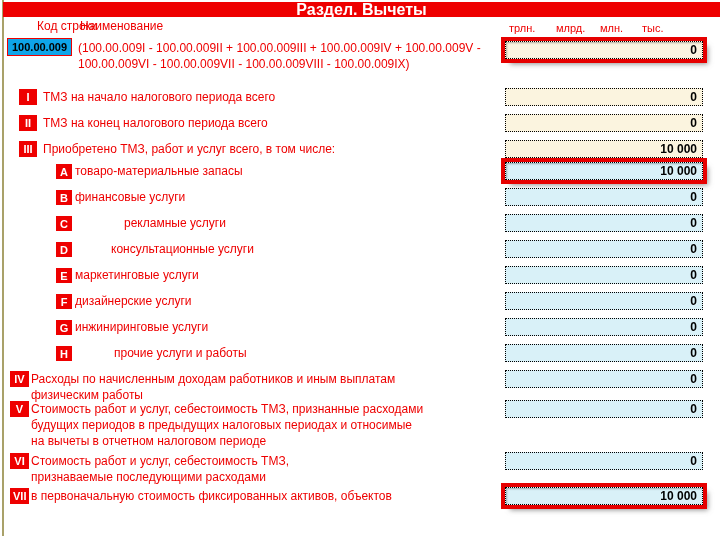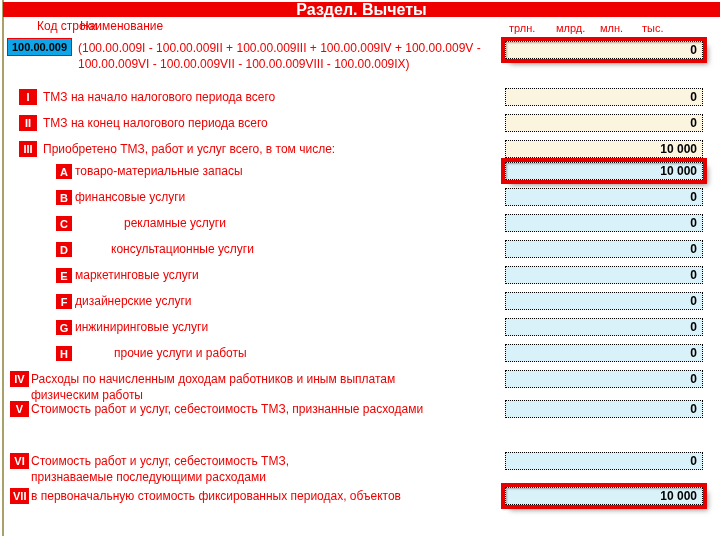--- a/index.html
+++ b/index.html
@@ -195,40 +195,42 @@
         </div>
     <div class="field cyan">
       <span class="val">0</span>
     </div>
   </div>
       <div class="row" style="top: 400px;">
     <span class="sq sq-outer">V</span>
 
     <div class="text" style="left: 31px;">
           <div>Стоимость работ и услуг, себестоимость ТМЗ, признанные расходами</div>
+          <div>будущих периодов в предыдущих налоговых периодах и относимые</div>
+          <div>на вычеты в отчетном налоговом периоде</div>
         </div>
     <div class="field cyan">
       <span class="val">0</span>
     </div>
   </div>
       <div class="row" style="top: 452px;">
     <span class="sq sq-outer">VI</span>
 
     <div class="text" style="left: 31px;">
           <div>Стоимость работ и услуг, себестоимость ТМЗ,</div>
           <div>признаваемые последующими расходами</div>
         </div>
     <div class="field cyan">
       <span class="val">0</span>
     </div>
   </div>
       <div class="row" style="top: 487px;">
     <span class="sq sq-outer">VII</span>
 
     <div class="text" style="left: 31px;">
-          <div>в первоначальную стоимость фиксированных периодах, объектов</div>
+          <div>в первоначальную стоимость фиксированных активов, объектов</div>
         </div>
     <div class="field cyan hl">
       <span class="val">10 000</span>
     </div>
   </div>
     </div>
 </div>
 
 </body></html>

